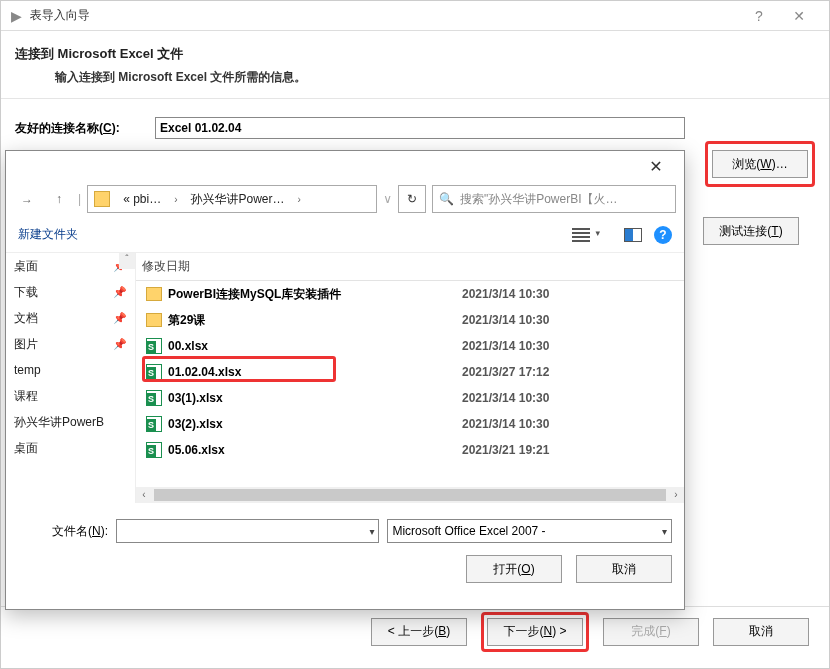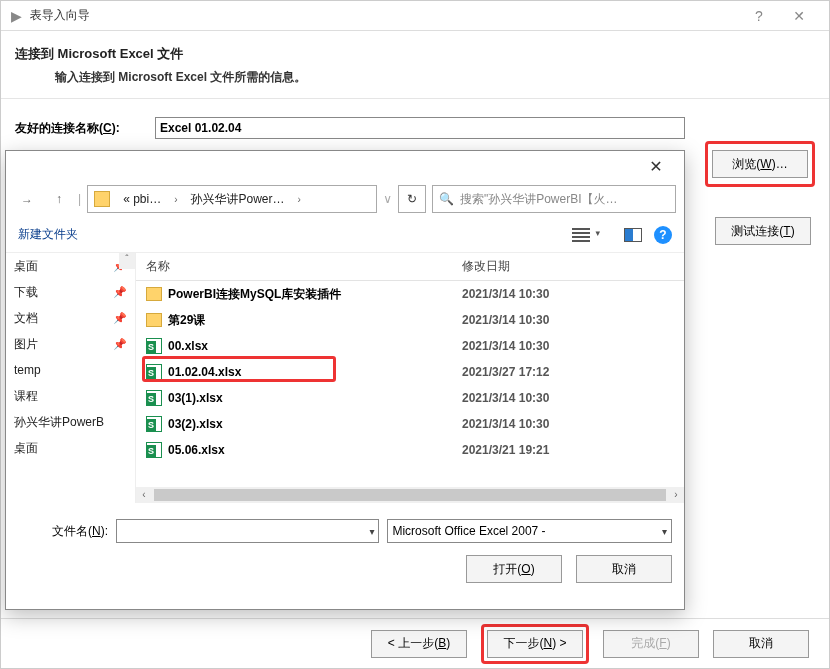--- a/index.html
+++ b/index.html
@@ -32,21 +32,21 @@
   }
   .side-btn-col { position: absolute; right: 14px; top: 140px; width: 120px; display: flex; flex-direction: column; gap: 30px; align-items: flex-end; }
   .btn {
     height: 28px; min-width: 96px; padding: 0 12px; border: 1px solid #999; background: #f4f4f4;
     display: flex; align-items: center; justify-content: center; cursor: pointer;
   }
   .btn.disabled { color: #aaa; cursor: default; }
   .highlight-red { border: 3px solid #e33; border-radius: 4px; }
 
   .wizard-footer {
-    position: absolute; left: 0; right: 0; bottom: 0; height: 50px;
+    position: absolute; left: 0; right: 0; bottom: 12px; height: 50px;
     border-top: 1px solid #ddd; display: flex; align-items: center; justify-content: flex-end;
     padding: 0 20px; gap: 14px; background: #fff;
   }
 
   
   .filedlg {
     position: absolute; left: 5px; top: 150px; width: 680px; height: 460px;
     background: #fff; border: 1px solid #888; box-shadow: 0 6px 20px rgba(0,0,0,0.25);
   }
   .filedlg .fd-title {
@@ -157,21 +157,21 @@
       <div class="txtbox" style="max-width:530px;">Excel 01.02.04</div>
     </div>
   </div>
 
   <div class="side-btn-col">
     <div class="highlight-red" style="padding:6px 4px;">
       <div class="btn">
         <span>浏览(<span class="underline">W</span>)…</span>
       </div>
     </div>
-    <div class="btn" style="margin-right:4px;">
+    <div class="btn" style="margin-right:16px;">
       <span>测试连接(<span class="underline">T</span>)</span>
     </div>
   </div>
 
   <div class="wizard-footer">
     <div class="btn">
       <span>&lt; 上一步(<span class="underline">B</span>)</span>
     </div>
     <div class="highlight-red" style="padding:3px;">
       <div class="btn">
@@ -252,21 +252,20 @@
           <div class="titem">
             <span>孙兴华讲PowerB</span>
           </div>
           <div class="titem">
             <span>桌面</span>
           </div>
         </div>
     </div>
     <div class="fd-list">
       <div class="hdr">
-        <div class="hc1">名称</div>
         <div class="hc2">修改日期</div>
       </div>
       <div class="rows" id="rows-holder">
           <div class="frow">
             <div class="c1">
               <span class="ico-folder"></span>
               <span>PowerBI连接MySQL库安装插件</span>
             </div>
             <div class="c2">2021/3/14 10:30</div>
           </div>

